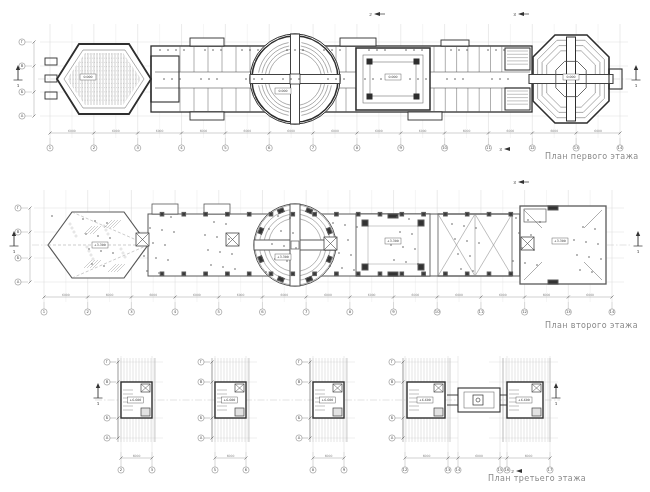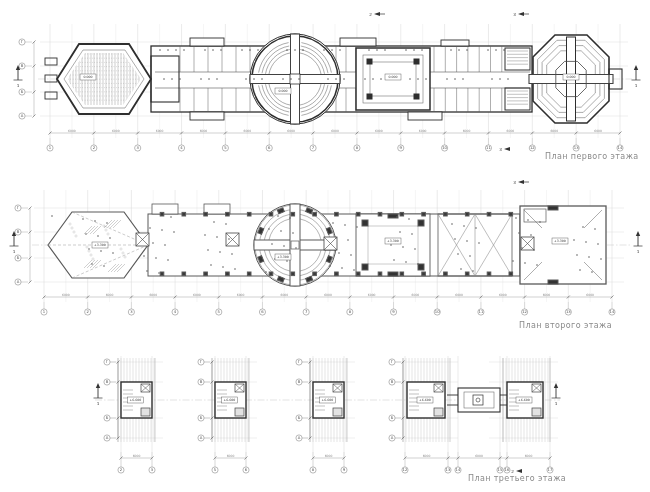--- a/index.html
+++ b/index.html
@@ -10,22 +10,22 @@
   .sheet{position:absolute;left:0;top:0;width:518px;height:492px;}
   svg{position:absolute;left:0;font-family:"DejaVu Sans",sans-serif;}
   #svg1{top:0;}
   #svg2{top:168px;}
   #svg3{top:340px;}
   .caption{
     position:absolute;font-size:8px;color:#8a8a8a;letter-spacing:.4px;
     white-space:nowrap;
   }
   #cap1{left:545px;top:152px;}
-  #cap2{left:519px;top:321px;}
-  #cap3{left:468px;top:474px;}
+  #cap2{left:545px;top:321px;}
+  #cap3{left:488px;top:474px;}
 </style>
 </head>
 <body>
 
 <div class="sheet">
 
   <svg id="svg1" width="650" height="168" viewBox="0 0 650 168">
     <g id="s1-grid">
         <line x1="50" y1="24" x2="50" y2="138" stroke="#d2d2d2" stroke-width="0.45"></line>
         <line x1="71.92307692307692" y1="24" x2="71.92307692307692" y2="138" stroke="#e7e7e7" stroke-width="0.4"></line>

